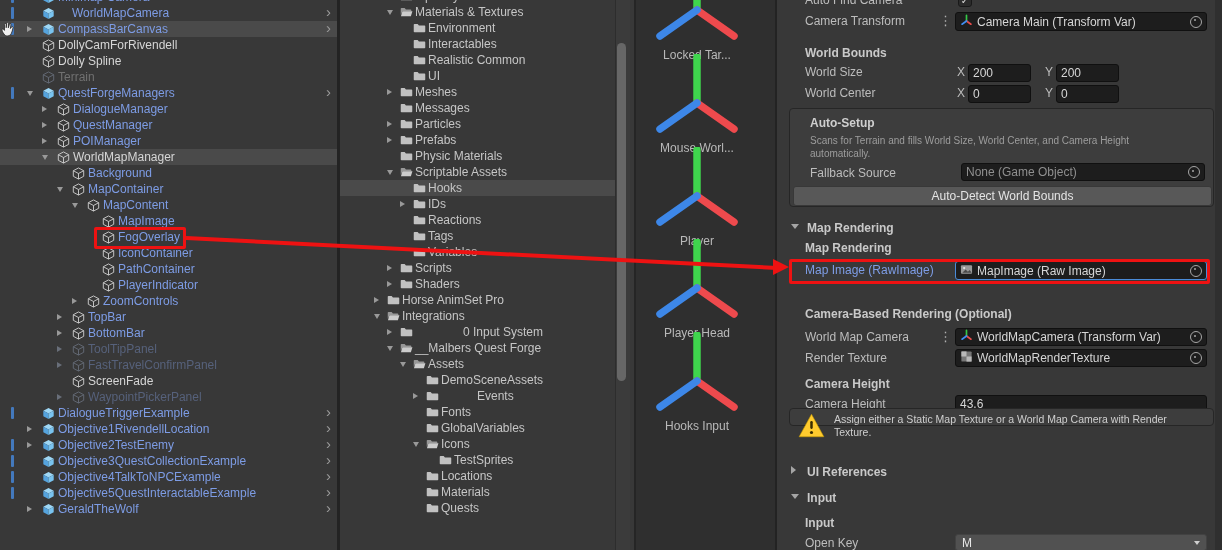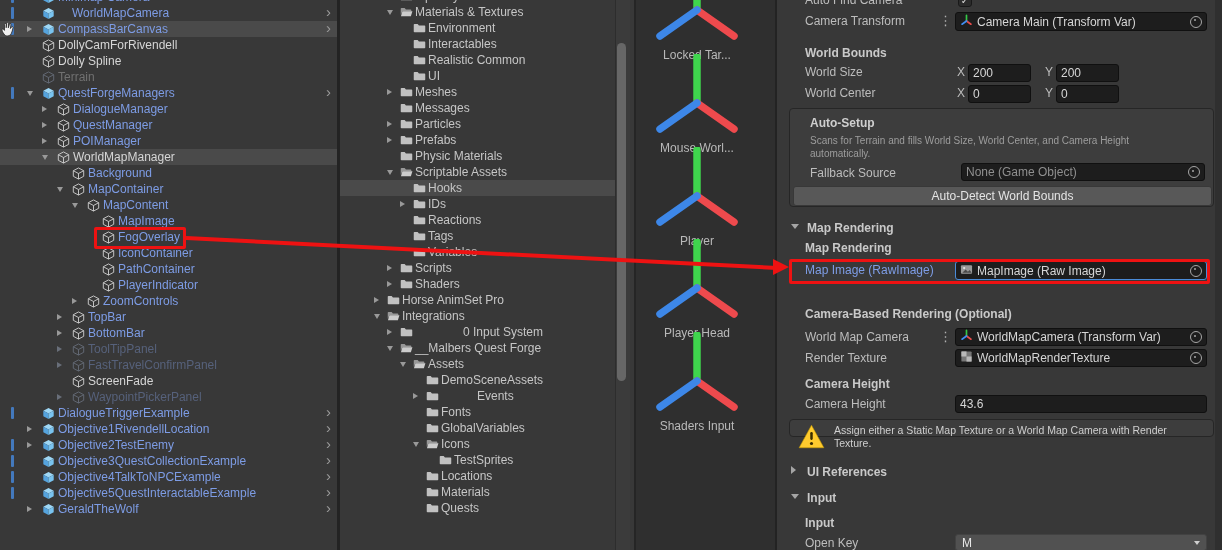--- a/index.html
+++ b/index.html
@@ -682,21 +682,21 @@
           <line x1="55" y1="49" x2="55" y2="3" stroke="#3fd54d"></line>
           <line x1="55" y1="49" x2="92" y2="75" stroke="#ee4a4d"></line>
           <line x1="55" y1="49" x2="18" y2="75" stroke="#3d87e8"></line>
         </svg></div>
       <div class="gz-label" style="top: 326px;">Player Head</div>
       <div class="gz-item" style="top: 332px;"><svg viewBox="0 0 110 96" width="110" height="96" fill="none" stroke-linecap="round" stroke-width="7.5">
           <line x1="55" y1="49" x2="55" y2="3" stroke="#3fd54d"></line>
           <line x1="55" y1="49" x2="92" y2="75" stroke="#ee4a4d"></line>
           <line x1="55" y1="49" x2="18" y2="75" stroke="#3d87e8"></line>
         </svg></div>
-      <div class="gz-label" style="top: 419px;">Shaders Input</div>
+      <div class="gz-label" style="top: 419px;">Hooks Input</div>
     </div>
 
   <div class="panel" id="inspector">
 
     <div class="irow" style="top:-9px">
       <span class="ilabel">Auto Find Camera</span>
       <span class="checkbox"><span>✓</span></span>
     </div>
 
     <div class="irow" style="top:12px">
@@ -802,21 +802,21 @@
 
     <div class="ihdr" style="top:377px">Camera Height</div>
 
     <div class="irow" style="top:395px">
       <span class="ilabel">Camera Height</span>
       <div class="ifield fw" style="top:0">
         <span class="val">43.6</span>
       </div>
     </div>
 
-    <div class="helpbox" style="top:419px;height:18px">
+    <div class="helpbox" style="top:408px;height:18px">
       <span class="warn-icon"><svg viewBox="0 0 24 22" width="27" height="25">
             <path d="M12 1 L23 21 H1 Z" fill="#ffcb2e" stroke="#c79b00" stroke-width="0.5"></path>
             <rect x="10.9" y="7" width="2.2" height="7" rx="1" fill="#3a2d00"></rect>
             <circle cx="12" cy="17.2" r="1.4" fill="#3a2d00"></circle>
           </svg></span>
       <div class="warn-text">Assign either a Static Map Texture or a World Map Camera with Render Texture.</div>
     </div>
 
     <div class="irow" style="top:463px">
       <span class="ftri ftri-closed"></span>

